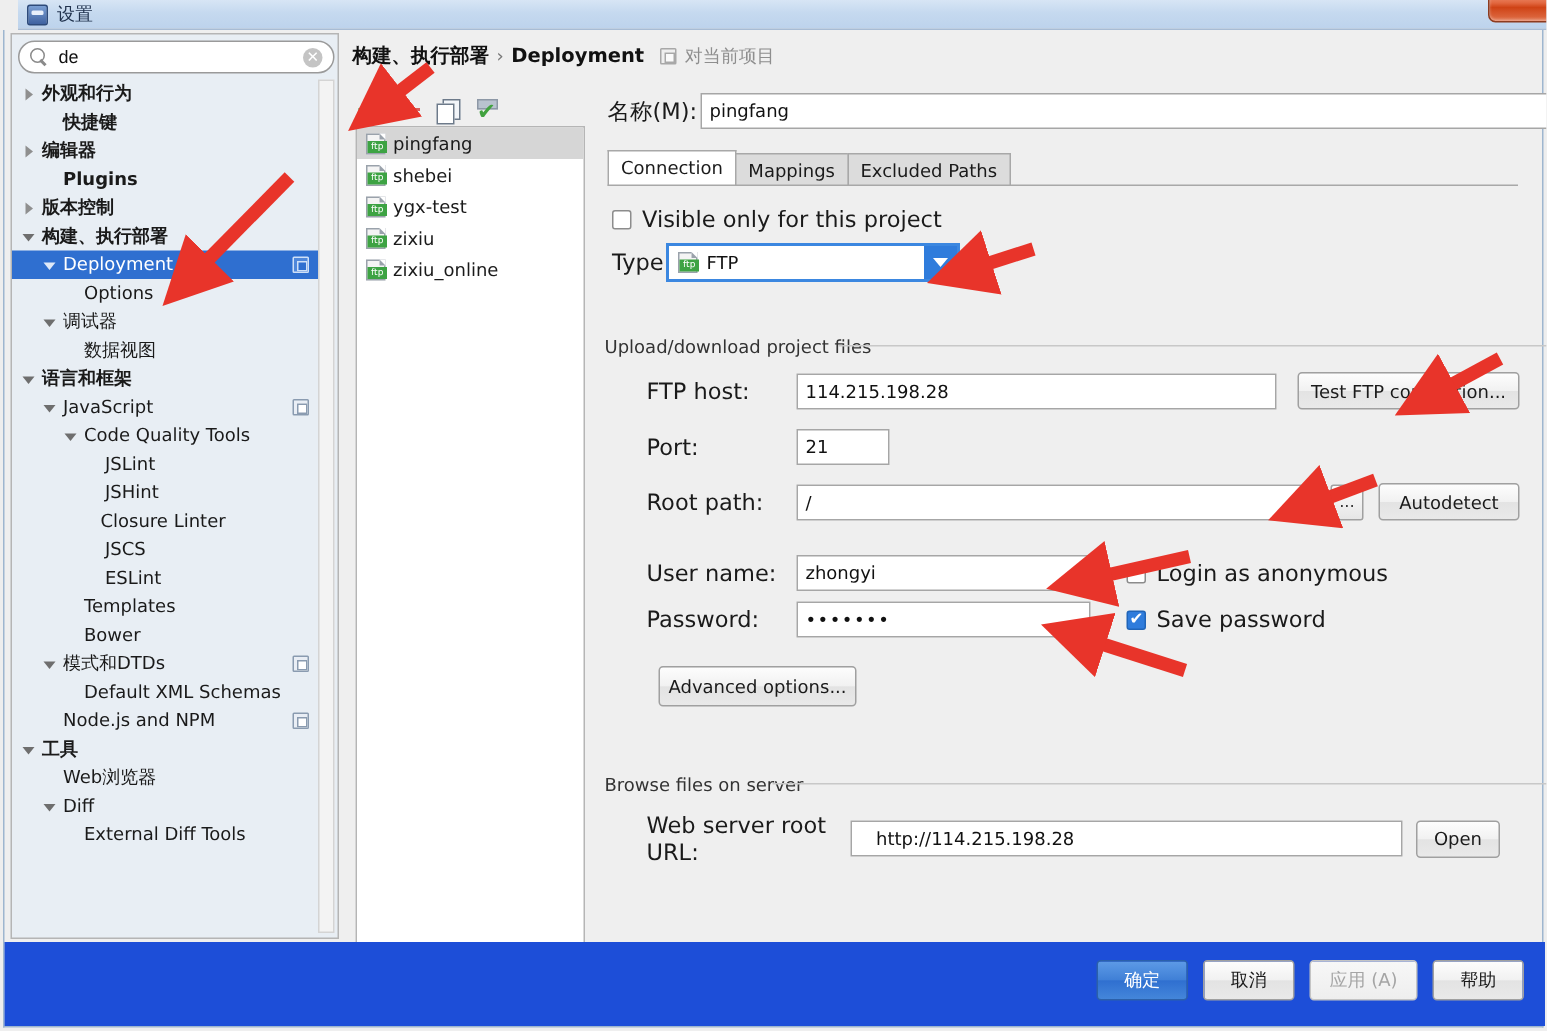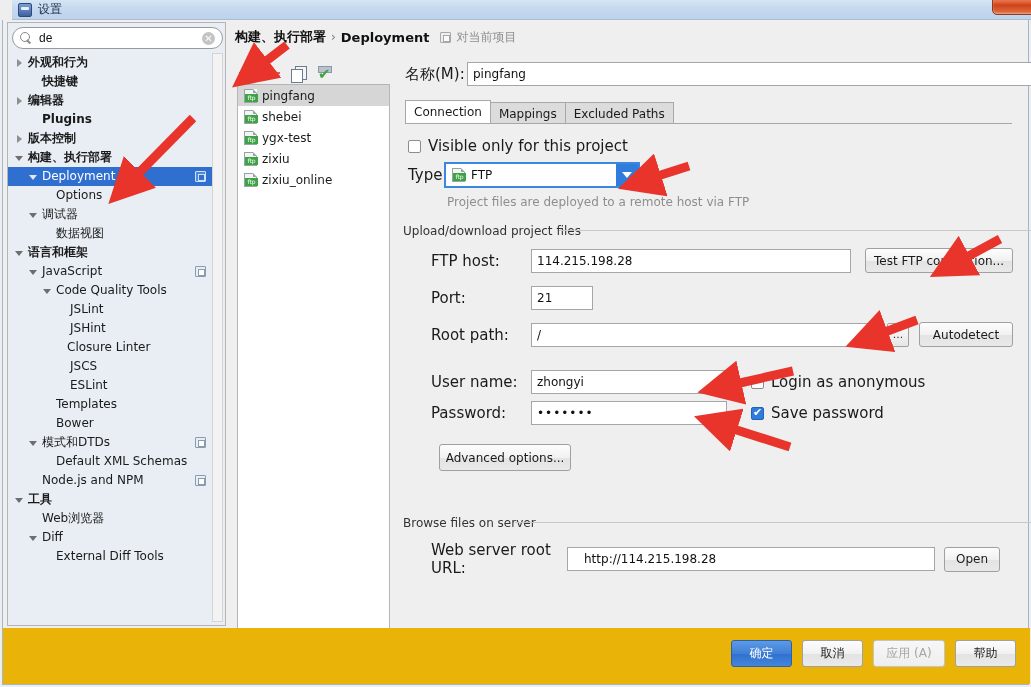--- a/index.html
+++ b/index.html
@@ -315,21 +315,21 @@
     width: 22px; height: 24px;
     background: linear-gradient(to bottom,#fdfdfd,#e6e6e6);
     border: 1px solid #a0a0a0; border-radius:2px;
     display:flex; align-items:center; justify-content:center;
     font-size:11px; color:#333; font-family:"DejaVu Sans", sans-serif;
   }
 
   
   .footer {
     position: absolute; left: 0; bottom: 0; width: 1027px; height: 56px;
-    background: #eab308;
+    background: #1d4ed8;
   }
   .footer-btns {
     position: absolute; right: 14px; top: 12px;
     display: flex; gap: 10px;
   }
   .footer-btns .btn { height: 27px; width: 61px; font-size:12px; }
 
   
   .arrow-anno { position: absolute; pointer-events: none; }
 </style>
@@ -531,21 +531,20 @@
         <div class="row" style="left:9px; top:106px;">
           <div class="lbl" style="width:36px;">Type:</div>
           <div class="combo">
             <div class="combo-label">
               <span class="ftp-icon"></span>
               <span>FTP</span>
             </div>
             <div class="combo-arrow"></div>
           </div>
         </div>
-        <div class="hint" style="position:absolute; left:48px; top:139px;">Project files are deployed to a remote host via FTP</div>
 
         <div class="group-title" style="left:4px; top:168px;">Upload/download project files</div>
         <div class="group-line" style="left:160px; top:174px; width:670px;"></div>
 
         <div class="row" style="left:32px; top:192px;">
           <div class="lbl" style="width:100px;">
             <span>FTP host:</span>
           </div>
           <div class="txt" style="width:320px;">114.215.198.28</div>
           <div class="btn" style="margin-left:14px; width:148px;">Test FTP connection...</div>

